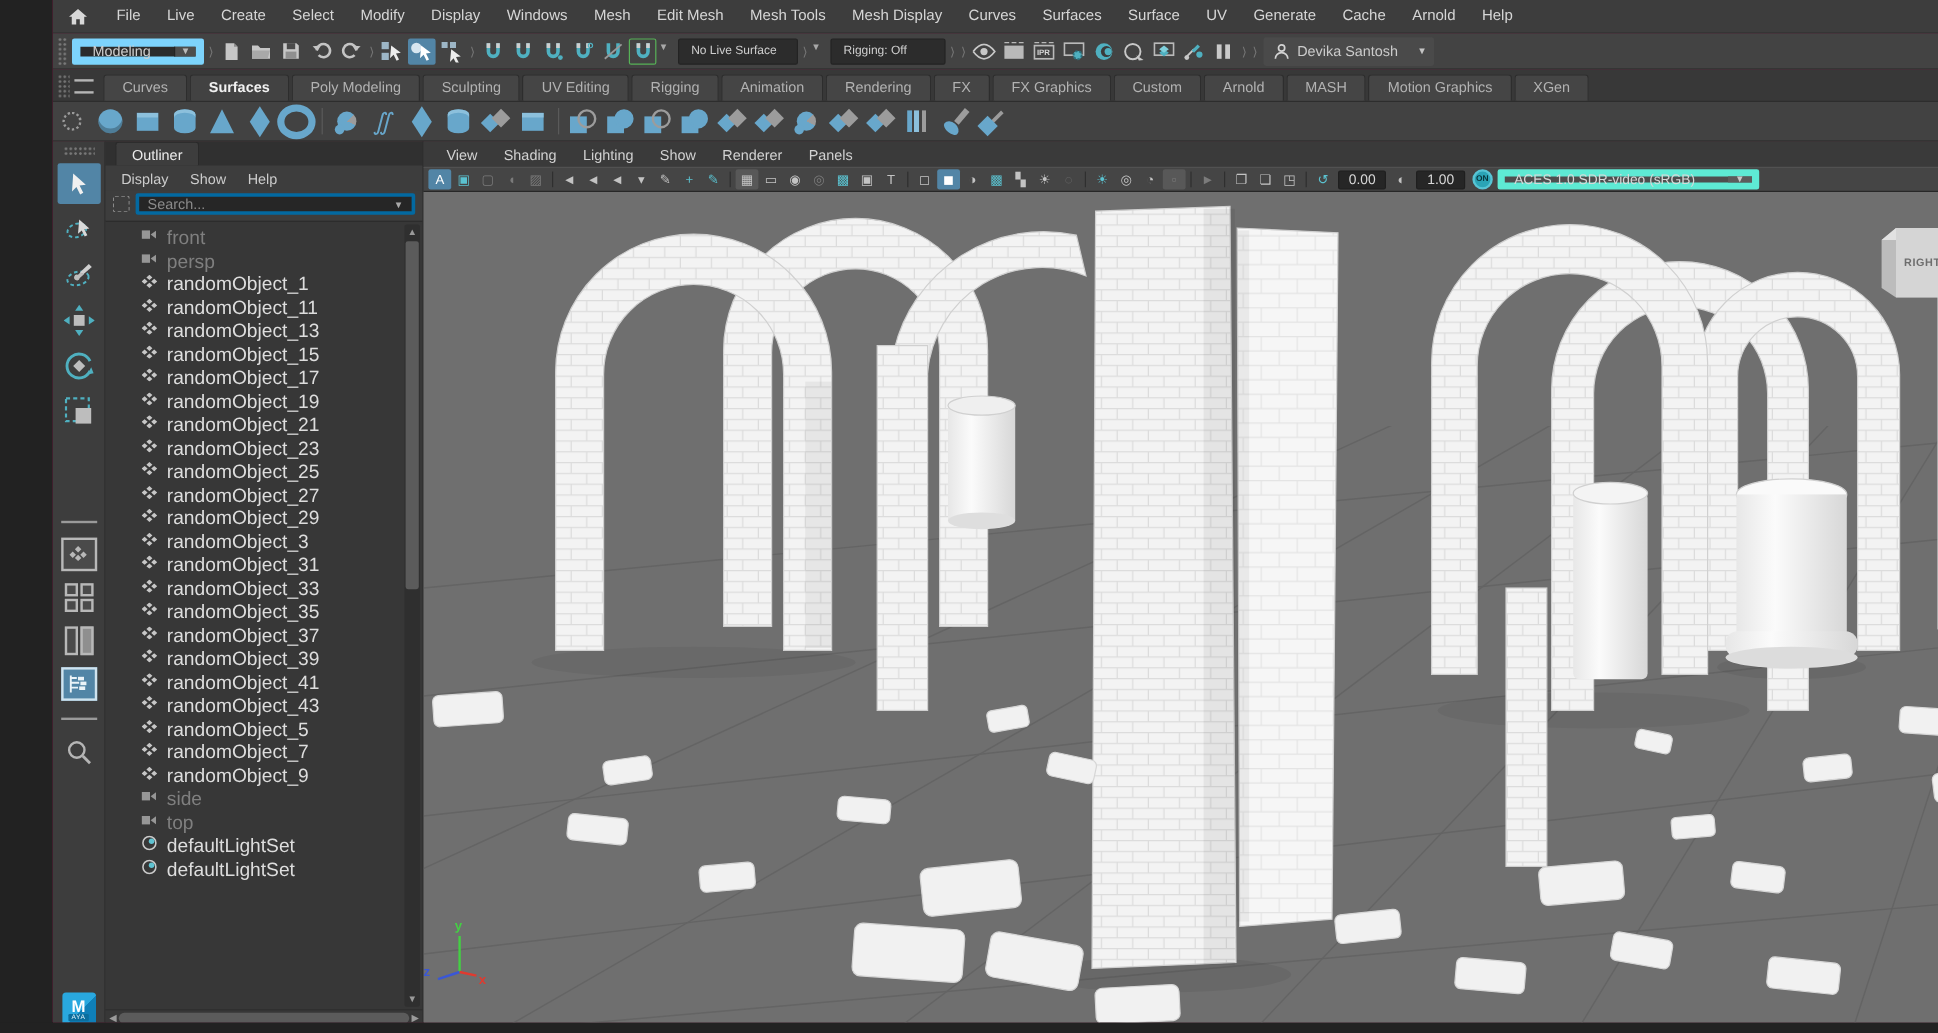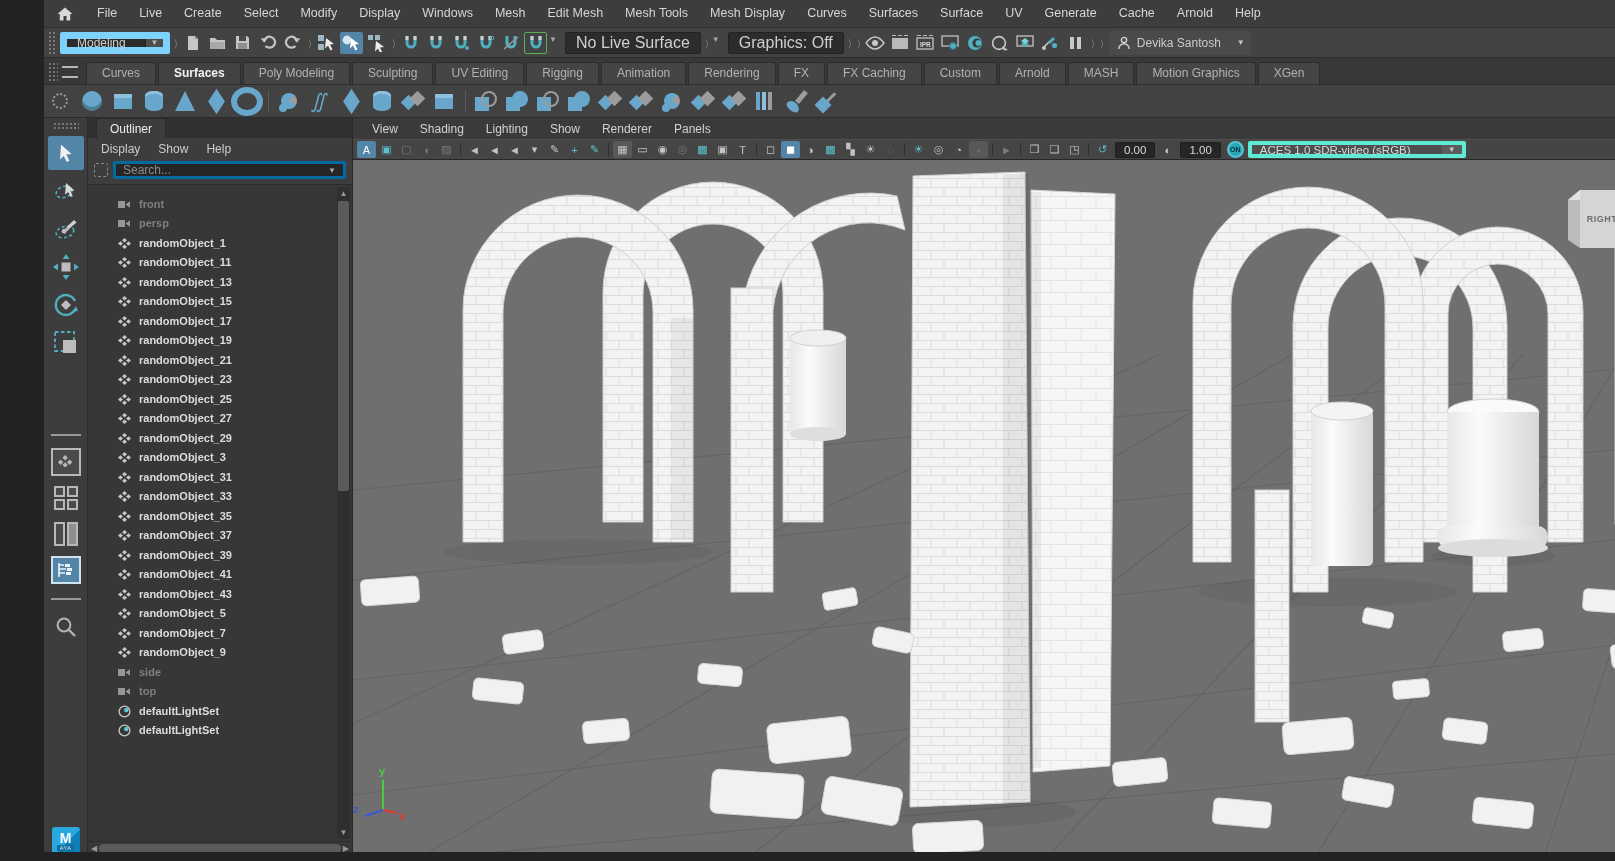--- a/index.html
+++ b/index.html
@@ -16,21 +16,21 @@
   .statusbar { height:30px; background:#434343; display:flex; align-items:center; gap:2px; padding:0 4px; border-bottom:1px solid #2e2e2e; }
   .grip { width:8px; height:24px; background-image:radial-gradient(#7a7a7a 1px, transparent 1.2px); background-size:4px 4px; margin-right:2px; }
   .dd { display:flex; align-items:center; background:#2b2b2b; border:7px solid #7dd3fc; border-radius:2px; height:22px; }
   .dd .dd-text { padding:0 10px; font-size:12px; color:#cfcfcf; }
   .dd .dd-btn { width:18px; height:100%; background:#4d4d4d; display:flex; align-items:center; justify-content:center; font-size:8px; color:#bbb; border-left:1px solid #242424; }
   .sep { width:7px; height:22px; display:flex; align-items:center; justify-content:center; color:#8b8b8b; font-size:9px; }
   .sep::before { content:"❭"; transform:scale(.7,1); opacity:.7; }
   .ti { width:23px; height:22px; display:flex; align-items:center; justify-content:center; border-radius:2px; }
   .ti.active { background:#5285a6; }
   .ti.live { border:1px solid #57b257; }
-  .tfield { background:#2c2c2c; border:1px solid #232323; border-radius:2px; height:22px; display:flex; align-items:center; padding:0 10px; min-width:96px; font-size:16px; color:#cfcfcf; }
+  .tfield { background:#2c2c2c; border:1px solid #232323; border-radius:2px; height:22px; display:flex; align-items:center; padding:0 10px; min-width:96px; font-size:10px; color:#cfcfcf; }
   .user { display:flex; align-items:center; gap:6px; height:24px; background:#4a4a4a; border-radius:2px; padding:0 6px 0 8px; margin-left:2px; }
   .user .dd-arrow { font-size:8px; color:#c5c5c5; margin-left:10px; }
   .pause-bars { display:flex; gap:3px; }
   .pause-bars i { width:4px; height:12px; background:#c9c9c9; }
 
   
   .shelfbar { height:27px; background:#383838; display:flex; align-items:flex-end; padding-left:4px; border-bottom:1px solid #2d2d2d; }
   .shelf-grip { width:10px; height:20px; margin:0 2px 2px 0; background-image:radial-gradient(#747474 1px, transparent 1.2px); background-size:4px 4px; }
   .shelf-menu-icon { width:16px; height:12px; margin:0 8px 6px 2px; border-top:2px solid #b5b5b5; border-bottom:2px solid #b5b5b5; }
   .stab { padding:4px 15px 4px; background:#454545; border:1px solid #2d2d2d; border-bottom:none; color:#b2b2b2; font-size:12px; border-radius:3px 3px 0 0; margin-right:2px; line-height:13px; }
@@ -88,21 +88,21 @@
   .outliner { width:265px; background:#383838; display:flex; flex-direction:column; border-right:1px solid #282828; }
   .o-tabrow { height:20px; background:#303030; display:flex; align-items:flex-end; padding-left:8px; }
   .o-tab { background:#3d3d3d; padding:3px 13px 2px; font-size:12px; color:#ececec; border-radius:3px 3px 0 0; border:1px solid #2a2a2a; border-bottom:none; }
   .o-menus { height:21px; display:flex; align-items:center; background:#3d3d3d; padding-left:4px; }
   .o-menu { padding:0 9px; font-size:12px; color:#cccccc; }
   .o-searchrow { height:25px; display:flex; align-items:center; gap:5px; padding:0 6px 3px 6px; background:#3d3d3d; }
   .o-filter-icon { width:14px; height:14px; border:1px dashed #8a8a8a; border-radius:2px; flex:none; }
   .o-search { flex:1; background:#262626; border:3px solid #0369a1; height:18px; border-radius:2px; display:flex; align-items:center; padding:0 7px; color:#8b8b8b; font-size:12px; }
   .o-search .arr { margin-left:auto; font-size:8px; color:#a9a9a9; }
   .o-list { flex:1; background:#373737; position:relative; padding-top:5px; overflow:hidden; border-top:1px solid #2c2c2c; }
-  .o-row { height:19.5px; display:flex; align-items:flex-end; padding-left:30px; gap:7px; font-size:11px; color:#dddddd; white-space:nowrap;font-weight:bold; }
+  .o-row { height:19.5px; display:flex; align-items:flex-start; padding-left:30px; gap:7px; font-size:16px; color:#dddddd; white-space:nowrap; }
   .o-row.dimmed { color:#7f7f7f; }
   .o-icon { width:14px; height:11px; display:flex; align-items:center; flex:none; }
   .o-vscroll { position:absolute; top:2px; right:2px; bottom:2px; width:13px; background:#2f2f2f; border-radius:2px; }
   .o-vthumb { position:absolute; top:14px; left:1px; width:11px; height:290px; background:#5b5b5b; border-radius:2px; }
   .o-varrow { position:absolute; left:2px; width:9px; font-size:8px; color:#9a9a9a; text-align:center; }
   .o-hscroll { height:14px; background:#373737; display:flex; align-items:center; gap:2px; padding:0 3px; border-top:1px solid #2d2d2d; }
   .o-hthumb { flex:1; height:9px; background:#5b5b5b; border-radius:5px; }
   .o-harrow { font-size:8px; color:#9a9a9a; }
   .o-dots { height:6px; background:#383838; background-image:radial-gradient(#6e6e6e .8px, transparent 1px); background-size:5px 4px; background-position:center; background-repeat:repeat-x; margin:0 60px; }
 
@@ -114,21 +114,21 @@
   .vi { width:19px; height:17px; display:flex; align-items:center; justify-content:center; font-size:11px; color:#c3c3c3; border-radius:2px; flex:none; }
   .vi i { font-style:normal; }
   .vi.active { background:#5285a6; color:#ffffff; }
   .vi.teal { color:#5bc2d0; }
   .vi.dim { color:#7b7b7b; }
   .vi.pressed { background:#585858; }
   .vi.vsep { width:7px; }
   .vi.vsep i { display:block; width:1px; height:13px; background:#2f2f2f; overflow:hidden; color:transparent; }
   .vfield { background:#262626; border:1px solid #1f1f1f; border-radius:2px; height:16px; display:flex; align-items:center; padding:0 8px; font-size:11.5px; color:#d8d8d8; margin:0 2px; }
   .von { width:17px; height:17px; border-radius:50%; background:#2ba4b6; color:#08333a; font-size:7px; font-weight:bold; display:flex; align-items:center; justify-content:center; margin:0 3px; border:2px solid #57c4d4; }
-  .vcolor { display:flex; align-items:center; background:#4e4e4e; border:4px solid #5eead4; height:17px; border-radius:2px; padding:0 0 0 8px; width:218px; font-size:11.5px; color:#d8d8d8; }
+  .vcolor { display:flex; align-items:center; background:#4e4e4e; border:6px solid #5eead4; height:17px; border-radius:2px; padding:0 0 0 8px; width:218px; font-size:11.5px; color:#d8d8d8; }
   .vcolor .dd-btn { margin-left:auto; width:20px; height:100%; background:#5c5c5c; display:flex; align-items:center; justify-content:center; font-size:8px; color:#c9c9c9; }
   .scene { flex:1; position:relative; background:#6f6f6f; }
   .scene svg { position:absolute; inset:0; width:100%; height:100%; }
 </style>
 </head>
 <body>
 
 <div class="app">
 
   <header class="menubar">
@@ -264,21 +264,21 @@
           <rect x="11.5" y="2" width="3" height="4" fill="#cfcfcf"></rect>
         </svg>
       </span>
     <span class="dd-btn" style="width:14px;height:16px;background:transparent;font-size:8px;color:#a8a8a8">▼</span>
     <div class="tfield" style="min-width:100px">
         <span>No Live Surface</span>
       </div>
     <span class="sep"></span>
     <span class="dd-btn" style="width:14px;height:16px;background:transparent;font-size:8px;color:#a8a8a8">▼</span>
     <div class="tfield">
-        <span>Graphics: Off</span>
+        <span>Rigging: Off</span>
       </div>
     <span class="sep"></span>
     <span class="sep"></span>
     <span class="ti">
         <svg width="20" height="14" viewBox="0 0 20 14">
           <path d="M1 7Q10-5 19 7Q10 19 1 7" fill="none" stroke="#c8c8c8" stroke-width="1.4"></path>
           <circle cx="10" cy="7" r="3" fill="#c8c8c8"></circle>
         </svg>
       </span>
     <span class="ti">
@@ -353,21 +353,21 @@
 
     <span class="stab">Curves</span>
         <span class="stab active">Surfaces</span>
         <span class="stab">Poly Modeling</span>
         <span class="stab">Sculpting</span>
         <span class="stab">UV Editing</span>
         <span class="stab">Rigging</span>
         <span class="stab">Animation</span>
         <span class="stab">Rendering</span>
         <span class="stab">FX</span>
-        <span class="stab">FX Caching</span>
+        <span class="stab">FX Graphics</span>
         <span class="stab">Custom</span>
         <span class="stab">Arnold</span>
         <span class="stab">MASH</span>
         <span class="stab">Motion Graphics</span>
         <span class="stab">XGen</span>
       </div>
   </div>
 
   <div class="shelficons">
     <span class="gearbtn"></span>

